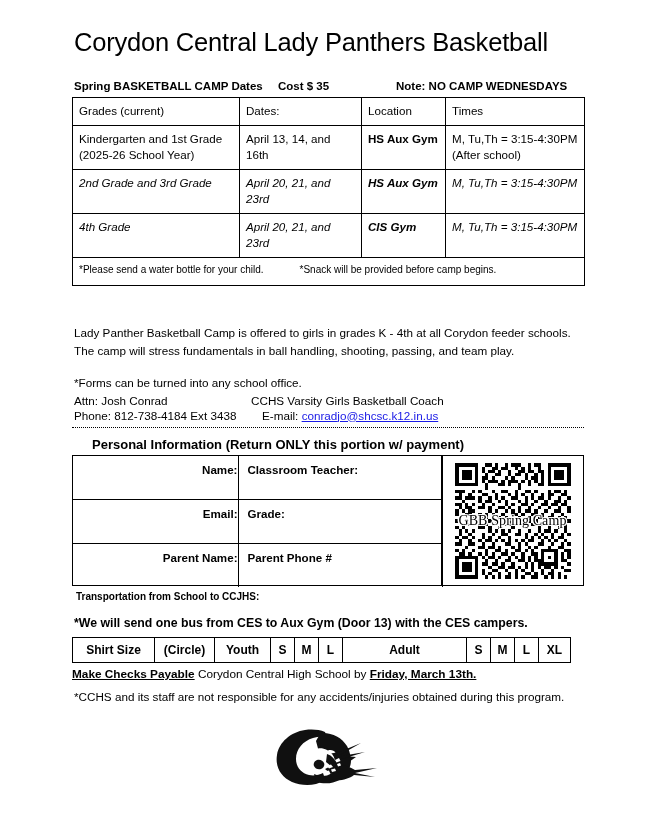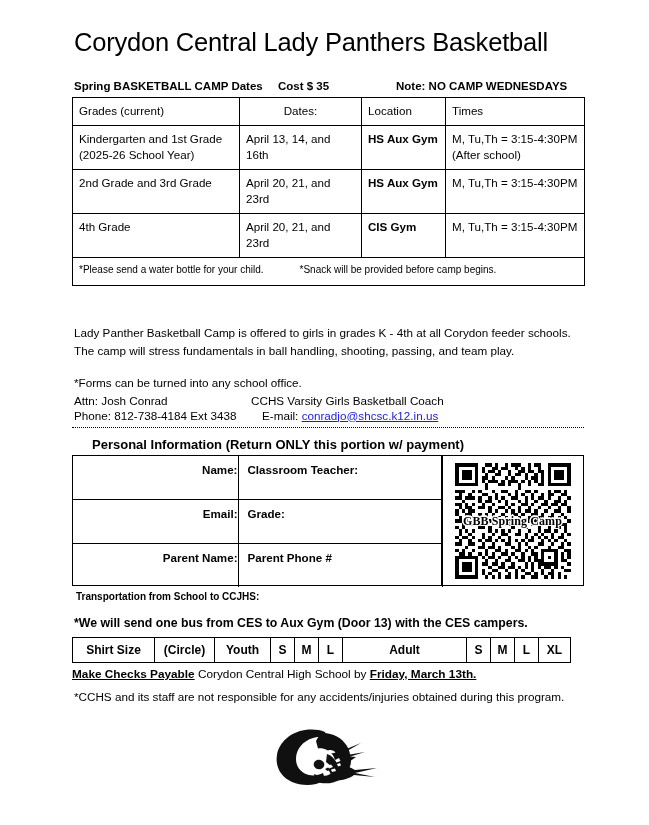--- a/index.html
+++ b/index.html
@@ -53,26 +53,26 @@
     table-layout: fixed;
   }
   table.camp-table td {
     border: 1px solid #000;
     padding: 5px 6px 6px 6px;
     vertical-align: top;
     line-height: 1.38;
     margin-left: 32px;
   }
   .col-grade    { width: 167px; }
-  .col-dates    { width: 122px; text-align: center; }
+  .col-dates    { width: 122px; }
   .col-location { width: 84px;  }
   .col-times    { width: 139px; }
   .cell-bold { font-weight: bold; }
   td.row-k   { height: 44px; }
-  td.row-std { height: 27px; }
+  td.row-std { height: 27px; font-style: italic; }
   td.note-cell { height: 28px; font-size: 10px; padding-top: 6px; }
   .note-inner { display: flex; }
   .note-inner .n1 { margin-right: 36px; }
 
   
   .para {
     position: absolute;
     left: 74px;
     font-size: 11.7px;
     line-height: 17.5px;
@@ -158,22 +158,22 @@
     background: #ffffff;
   }
   .qr-box svg { display: block; width: 122px; height: 122px; }
   .qr-label {
     position: absolute;
     left: 0; right: 0;
     top: 50%;
     transform: translateY(-50%);
     text-align: center;
     font-family: "Liberation Serif", serif;
-    font-size: 12px;
-    font-weight: bold;
+    font-size: 14px;
+    font-weight: normal;
     color: #000;
     letter-spacing: 0.1px;
     text-shadow:
       1.4px 0 0 #fff, -1.4px 0 0 #fff, 0 1.4px 0 #fff, 0 -1.4px 0 #fff,
       1px 1px 0 #fff, -1px -1px 0 #fff, 1px -1px 0 #fff, -1px 1px 0 #fff;
   }
 
   
   .transport-line {
     position: absolute;

